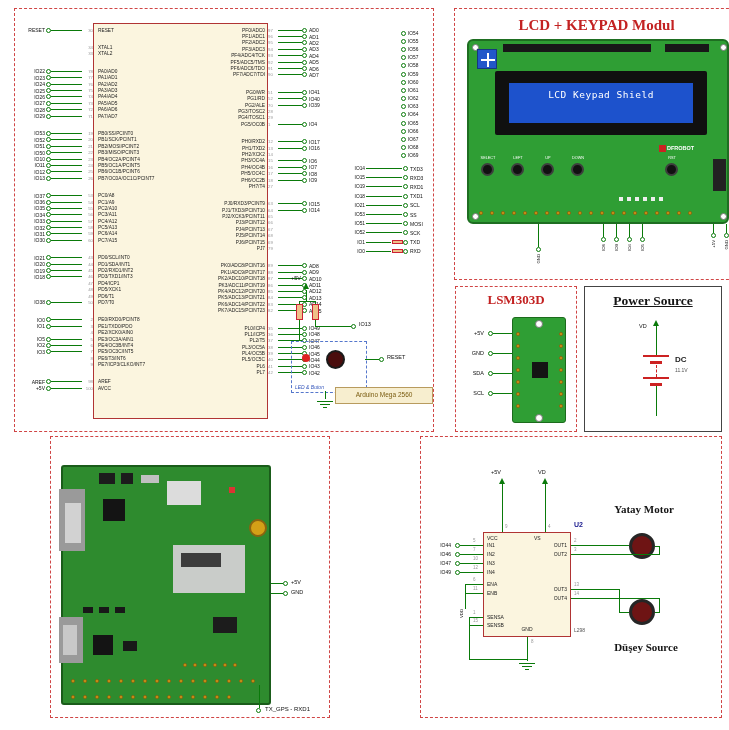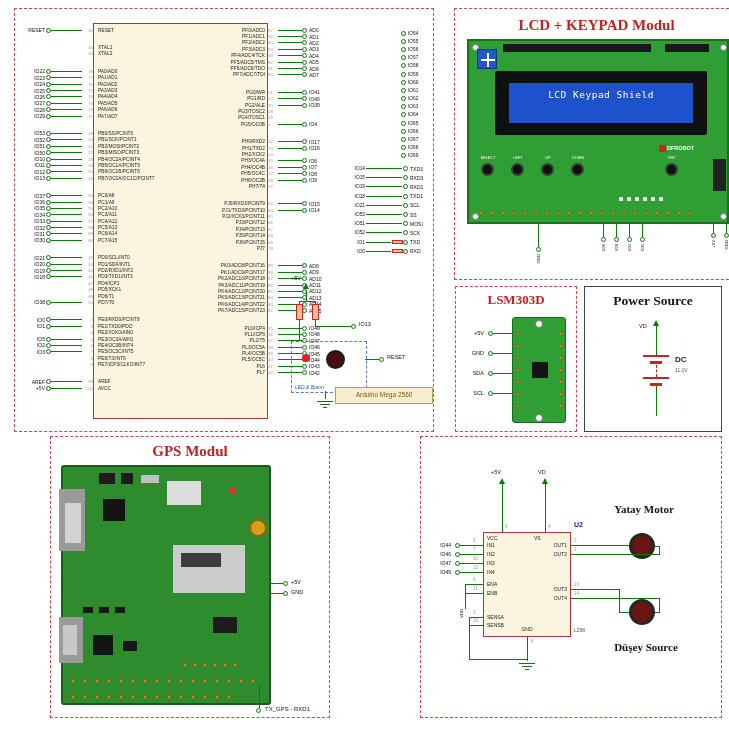--- a/index.html
+++ b/index.html
@@ -41,21 +41,21 @@
   #extras{position:absolute;left:330px;top:155px;width:88px;}
   .exrow{display:flex;align-items:center;height:9.2px;}
   .exio{width:20px;font-size:4.8px;color:#111;text-align:right;flex:none;}
   .exw{flex:1;height:1px;background:#0a7a0a;margin:0 1px;}
   .res-h{width:11px;height:4px;border:1px solid #c23;background:#efc089;flex:none;box-sizing:border-box;}
   .exlab{width:23px;font-size:5px;color:#111;padding-left:2px;flex:none;}
   .res-v{position:absolute;width:7px;height:16px;border:1px solid #c23;background:#efc089;box-sizing:border-box;}
   .ledbox{position:absolute;border:1px dashed #5577cc;}
   .board-tag{position:absolute;background:#f7eecf;border:1px solid #b89b5e;color:#7a5c10;font-size:6.5px;text-align:center;line-height:14px;}
   
-  .pcb{position:absolute;background:#2f9e34;border:2px solid #1e6e21;border-radius:0;box-sizing:border-box;text-decoration:underline;}
+  .pcb{position:absolute;background:#2f9e34;border:2px solid #1e6e21;border-radius:6px;box-sizing:border-box;text-decoration:underline;}
   .hole{position:absolute;width:7px;height:7px;border-radius:50%;background:#fff;border:1px solid #777;box-sizing:border-box;}
   .bezel{position:absolute;background:#101010;border-radius:2px;}
   .lcdscr{position:absolute;background:#1d52cc;color:#fff;font-family:"DejaVu Sans Mono",monospace;font-size:9.5px;text-align:center;letter-spacing:0.5px;}
   .btn-label{position:absolute;width:30px;text-align:center;font-size:3.8px;color:#fff;white-space:nowrap;}
   .lcd-btn{position:absolute;width:13px;height:13px;border-radius:50%;background:#111;border:2px solid #3d3d3d;box-sizing:border-box;}
   .pad{position:absolute;width:4px;height:4px;border-radius:50%;background:#d8a018;border:1px solid #8a6410;box-sizing:border-box;}
   .wsq{position:absolute;width:4px;height:4px;background:#eee;}
   .brand{position:absolute;color:#fff;font-size:5.5px;font-weight:bold;white-space:nowrap;}
   .brand .dot{display:inline-block;width:7px;height:7px;background:#cc2222;vertical-align:middle;margin-right:1px;}
   
@@ -1015,36 +1015,35 @@
         <div class="pad" style="left: 3px; top: 62px;"></div>
         <div class="pad" style="left: 46px; top: 62px;"></div>
         <div class="pad" style="left: 3px; top: 74px;"></div>
         <div class="pad" style="left: 46px; top: 74px;"></div>
         <div class="pad" style="left: 3px; top: 86px;"></div>
         <div class="pad" style="left: 46px; top: 86px;"></div>
       </div>
   </div>
 
   <div class="box solid" id="power-box" style="left:584px;top:286px;width:138px;height:146px;">
-    <div class="mod-title blk-t" style="top:6px;font-size:13.5px;">Power Source</div>
+    <div class="mod-title blk-t" style="top:6px;font-size:13.5px;text-decoration:underline;">Power Source</div>
     <div class="slab" style="left:54px;top:36px;">VD</div>
     <div class="arrow-up" style="left:68px;top:33px;"></div>
     <div class="vl" style="left:71px;top:39px;height:29px;"></div>
     <div class="bat-long" style="left:58px;top:68px;width:26px;"></div>
     <div class="bat-short" style="left:65px;top:74px;width:12px;"></div>
     <div class="bat-dash" style="left:71px;top:78px;height:12px;"></div>
     <div class="bat-long" style="left:58px;top:90px;width:26px;"></div>
     <div class="bat-short" style="left:65px;top:96px;width:12px;"></div>
     <div class="vl" style="left:71px;top:99px;height:30px;"></div>
     <div style="position:absolute;left:90px;top:68px;font-size:8px;font-weight:bold;color:#222;">DC</div>
     <div style="position:absolute;left:90px;top:80px;font-size:5px;color:#555;">11.1V</div>
   </div>
 
   <div class="box dashed" id="gps-box" style="left:50px;top:436px;width:280px;height:282px;">
-    <div class="mod-title red-t" style="top:6px;font-size:15px;">GPS Modul</div>
     <div class="modpcb" id="gps-pcb" style="left:10px;top:28px;width:210px;height:240px;background:#2e8b2e;border:2px solid #1a5c1a;">
         <div style="position: absolute; left: -4px; top: 22px; width: 26px; height: 62px; background: rgb(154, 154, 154);"></div>
         <div style="position: absolute; left: 2px; top: 36px; width: 16px; height: 40px; background: rgb(210, 210, 210);"></div>
         <div style="position: absolute; left: -4px; top: 150px; width: 24px; height: 46px; background: rgb(154, 154, 154);"></div>
         <div style="position: absolute; left: 0px; top: 158px; width: 14px; height: 30px; background: rgb(200, 200, 200);"></div>
         <div style="position: absolute; left: 36px; top: 6px; width: 16px; height: 11px; background: rgb(28, 28, 28);"></div>
         <div style="position: absolute; left: 58px; top: 6px; width: 12px; height: 11px; background: rgb(28, 28, 28);"></div>
         <div style="position: absolute; left: 78px; top: 8px; width: 18px; height: 8px; background: rgb(192, 192, 192);"></div>
         <div style="position: absolute; left: 40px; top: 32px; width: 22px; height: 22px; background: rgb(20, 20, 20);"></div>
         <div style="position: absolute; left: 104px; top: 14px; width: 34px; height: 24px; background: rgb(220, 220, 220);"></div>

